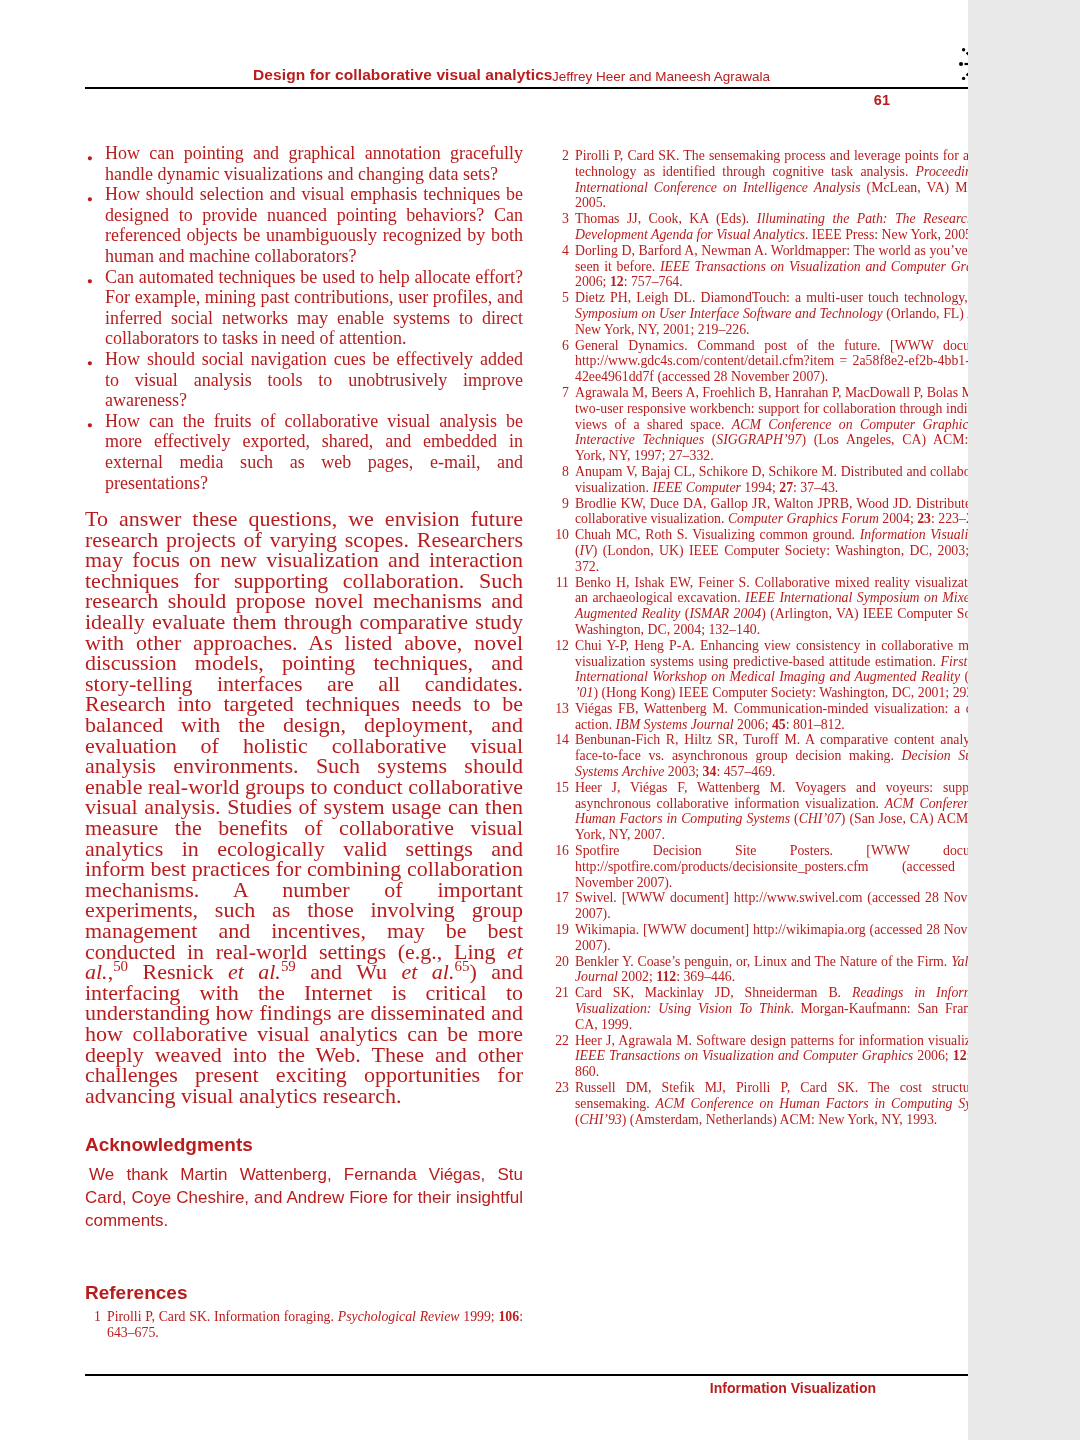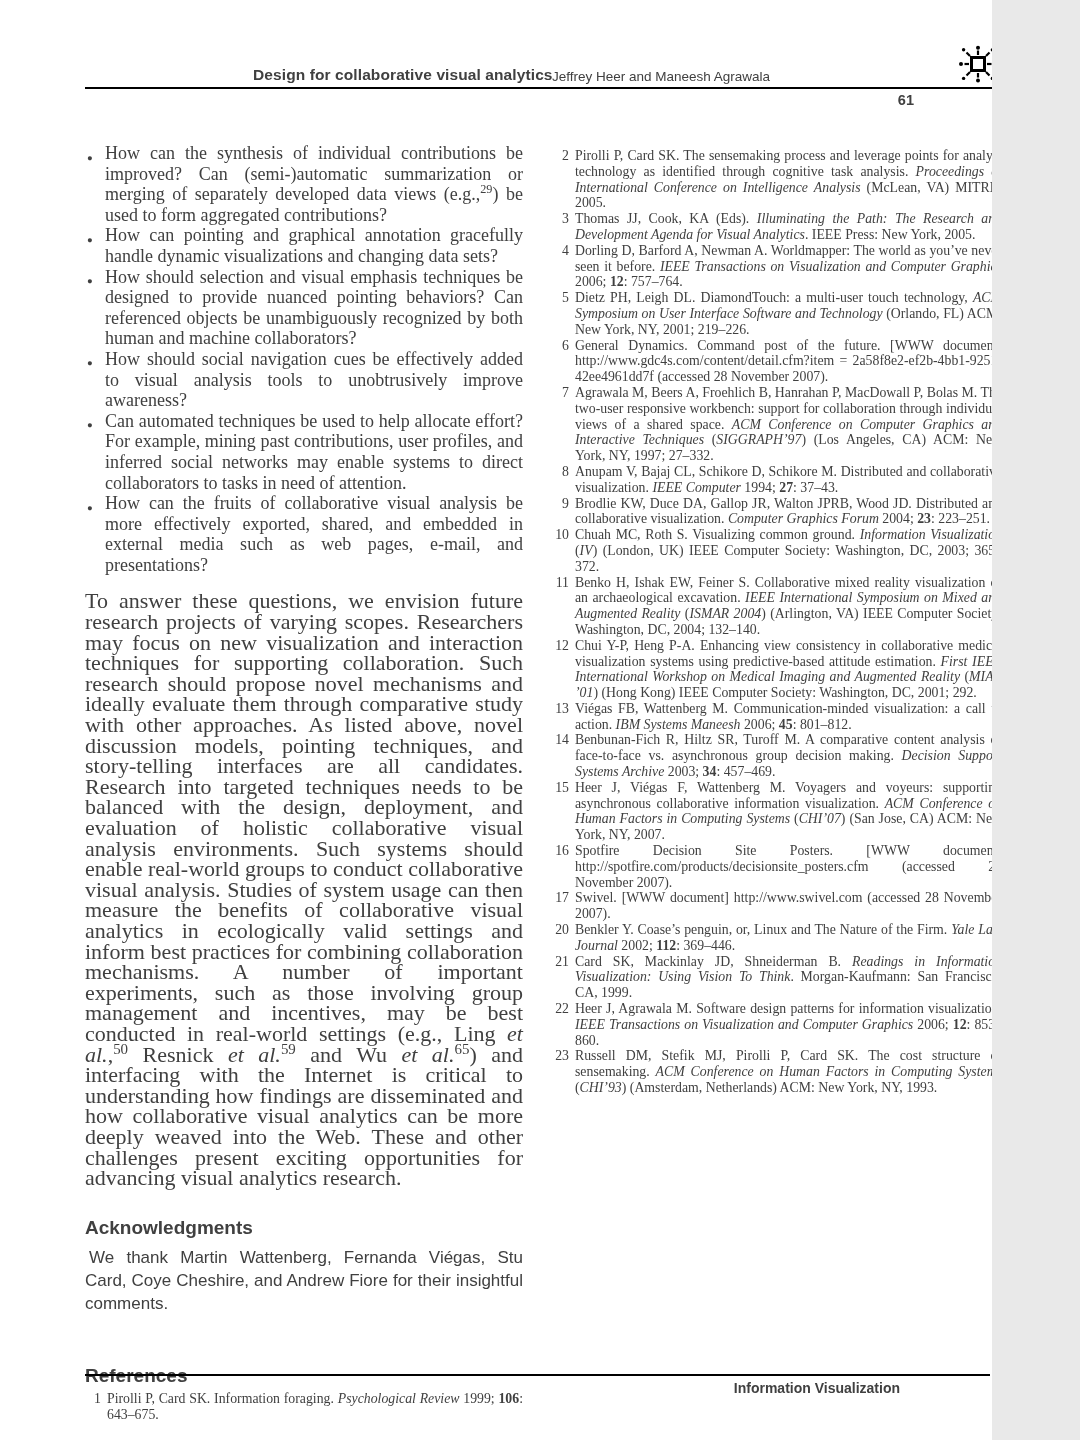--- a/index.html
+++ b/index.html
@@ -1,17 +1,17 @@
 <!DOCTYPE html>
 <html><head>
 <meta charset="utf-8">
 <style>
   html,body{margin:0;padding:0;background:#e9e9e9;}
-  .page{position:relative;width:968px;height:1440px;background:#ffffff;color:#404040;overflow:hidden;
-        font-family:"Liberation Serif", serif;padding-left:24px;}
+  .page{position:relative;width:968px;height:1440px;background:#ffffff;color:#b91c1c;overflow:hidden;
+        font-family:"Liberation Serif", serif;}
   
   .h-title{position:absolute;left:253px;top:66px;font:bold 15.5px/1.2 "Liberation Sans", sans-serif;letter-spacing:.1px;}
   .h-authors{position:absolute;left:552px;top:69px;font:13.5px/1.2 "Liberation Sans", sans-serif;}
   .h-rule{position:absolute;left:85px;top:87px;width:917px;height:2px;background:#000;}
   .h-pageno{position:absolute;right:78px;top:92px;font:bold 14.5px/1.2 "Liberation Sans", sans-serif;}
   .logo{position:absolute;left:956px;top:45px;}
   
   .cols{position:absolute;left:85px;top:143px;width:917px;display:flex;}
   .col-left{width:438px;margin-right:30px;}
   .col-right{width:449px;}
@@ -65,38 +65,35 @@
       <circle cx="36.4" cy="33.4" r="1.7"></circle>
         <circle cx="7.6" cy="33.4" r="1.7"></circle>
     </g>
   </svg>
   <div class="h-rule"></div>
   <div class="h-pageno">61</div>
 
   <div class="cols">
     <div class="col-left">
       <ul class="qlist" id="bullets">
-  <li class="bullet">
-    <span class="bullet-text">How can the synthesis of individual contributions be improved? Can (semi-)automatic summarization or merging of separately developed data views (e.g.,<sup>29</sup>) be used to form aggregated contributions?</span>
-  </li>
 
   <li class="bullet">
     <span class="bullet-text">How can pointing and graphical annotation gracefully handle dynamic visualizations and changing data sets?</span>
   </li>
 
   <li class="bullet">
     <span class="bullet-text">How should selection and visual emphasis techniques be designed to provide nuanced pointing behaviors? Can referenced objects be unambiguously recognized by both human and machine collaborators?</span>
   </li>
 
   <li class="bullet">
+    <span class="bullet-text">Can automated techniques be used to help allocate effort? For example, mining past contributions, user profiles, and inferred social networks may enable systems to direct collaborators to tasks in need of attention.</span>
+  </li>
+
+  <li class="bullet">
     <span class="bullet-text">How should social navigation cues be effectively added to visual analysis tools to unobtrusively improve awareness?</span>
-  </li>
-
-  <li class="bullet">
-    <span class="bullet-text">Can automated techniques be used to help allocate effort? For example, mining past contributions, user profiles, and inferred social networks may enable systems to direct collaborators to tasks in need of attention.</span>
   </li>
 
   <li class="bullet">
     <span class="bullet-text">How can the fruits of collaborative visual analysis be more effectively exported, shared, and embedded in external media such as web pages, e-mail, and presentations?</span>
   </li>
 </ul>
       <p class="bodypara" id="main-para">To answer these questions, we envision future research projects of varying scopes. Researchers may focus on new visualization and interaction techniques for supporting collaboration. Such research should propose novel mechanisms and ideally evaluate them through comparative study with other approaches. As listed above, novel discussion models, pointing techniques, and story-telling interfaces are all candidates. Research into targeted techniques needs to be balanced with the design, deployment, and evaluation of holistic collaborative visual analysis environments. Such systems should enable real-world groups to conduct collaborative visual analysis. Studies of system usage can then measure the benefits of collaborative visual analytics in ecologically valid settings and inform best practices for combining collaboration mechanisms. A number of important experiments, such as those involving group management and incentives, may be best conducted in real-world settings (e.g., Ling <i>et al.</i>,<sup>50</sup> Resnick <i>et al.</i><sup>59</sup> and Wu <i>et al.</i><sup>65</sup>) and interfacing with the Internet is critical to understanding how findings are disseminated and how collaborative visual analytics can be more deeply weaved into the Web. These and other challenges present exciting opportunities for advancing visual analytics research.</p>
       <h2 class="sec-h ack-h">Acknowledgments</h2>
       <p class="ack-text">We thank Martin Wattenberg, Fernanda Viégas, Stu Card, Coye Cheshire, and Andrew Fiore for their insightful comments.</p>
       <h2 class="sec-h refs-h">References</h2>
@@ -159,21 +156,21 @@
     <span class="ref-text">Benko H, Ishak EW, Feiner S. Collaborative mixed reality visualization of an archaeological excavation. <i>IEEE International Symposium on Mixed and Augmented Reality</i> (<i>ISMAR 2004</i>) (Arlington, VA) IEEE Computer Society: Washington, DC, 2004; 132–140.</span>
   </li>
 
   <li class="ref">
     <span class="ref-num">12</span>
     <span class="ref-text">Chui Y-P, Heng P-A. Enhancing view consistency in collaborative medical visualization systems using predictive-based attitude estimation. <i>First IEEE International Workshop on Medical Imaging and Augmented Reality</i> (<i>MIAR ’01</i>) (Hong Kong) IEEE Computer Society: Washington, DC, 2001; 292.</span>
   </li>
 
   <li class="ref">
     <span class="ref-num">13</span>
-    <span class="ref-text">Viégas FB, Wattenberg M. Communication-minded visualization: a call to action. <i>IBM Systems Maneesh</i> 2006; <b>45</b>: 801–812.</span>
+    <span class="ref-text">Viégas FB, Wattenberg M. Communication-minded visualization: a call to action. <i>IBM Systems Journal</i> 2006; <b>45</b>: 801–812.</span>
   </li>
 
   <li class="ref">
     <span class="ref-num">14</span>
     <span class="ref-text">Benbunan-Fich R, Hiltz SR, Turoff M. A comparative content analysis of face-to-face vs. asynchronous group decision making. <i>Decision Support Systems Archive</i> 2003; <b>34</b>: 457–469.</span>
   </li>
 
   <li class="ref">
     <span class="ref-num">15</span>
     <span class="ref-text">Heer J, Viégas F, Wattenberg M. Voyagers and voyeurs: supporting asynchronous collaborative information visualization. <i>ACM Conference on Human Factors in Computing Systems</i> (<i>CHI’07</i>) (San Jose, CA) ACM: New York, NY, 2007.</span>
@@ -183,20 +180,24 @@
     <span class="ref-num">16</span>
     <span class="ref-text">Spotfire Decision Site Posters. [WWW document] http://spotfire.com/products/decisionsite_posters.cfm (accessed 28 November 2007).</span>
   </li>
 
   <li class="ref">
     <span class="ref-num">17</span>
     <span class="ref-text">Swivel. [WWW document] http://www.swivel.com (accessed 28 November 2007).</span>
   </li>
 
 
+  <li class="ref">
+    <span class="ref-num">19</span>
+    <span class="ref-text">Wikimapia. [WWW document] http://wikimapia.org (accessed 28 November 2007).</span>
+  </li>
 
   <li class="ref">
     <span class="ref-num">20</span>
     <span class="ref-text">Benkler Y. Coase’s penguin, or, Linux and The Nature of the Firm. <i>Yale Law Journal</i> 2002; <b>112</b>: 369–446.</span>
   </li>
 
   <li class="ref">
     <span class="ref-num">21</span>
     <span class="ref-text">Card SK, Mackinlay JD, Shneiderman B. <i>Readings in Information Visualization: Using Vision To Think</i>. Morgan-Kaufmann: San Francisco, CA, 1999.</span>
   </li>

